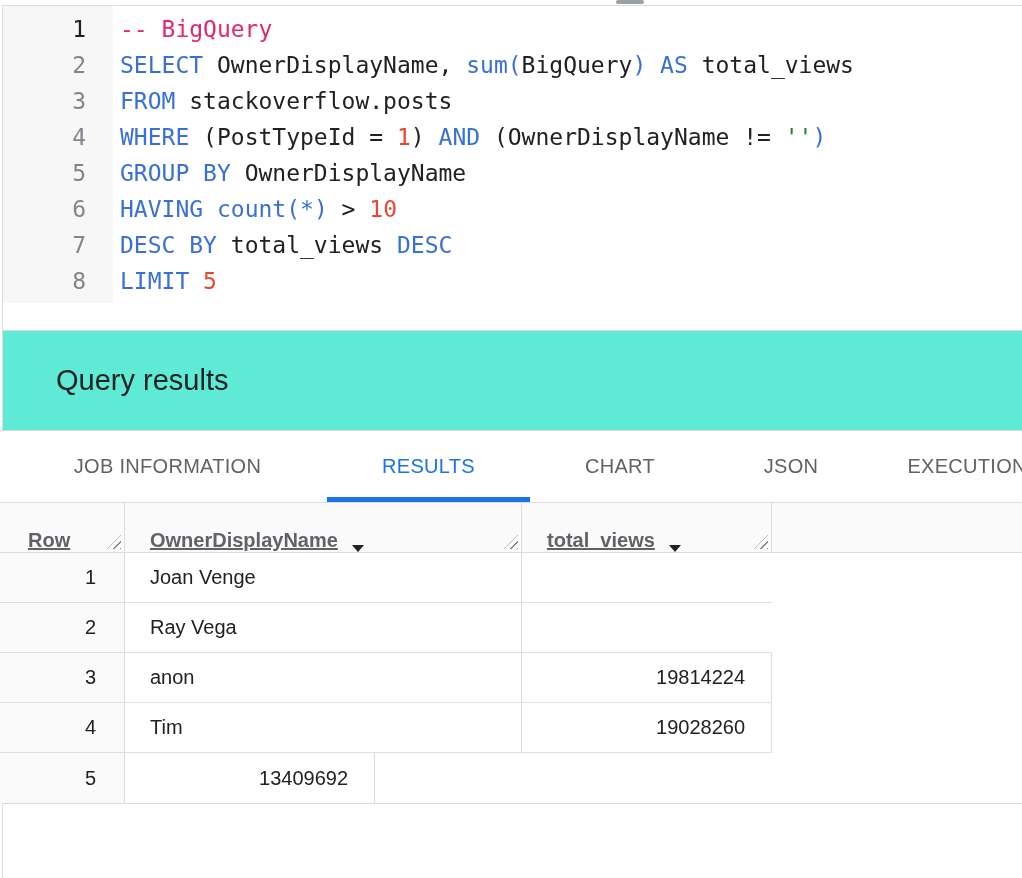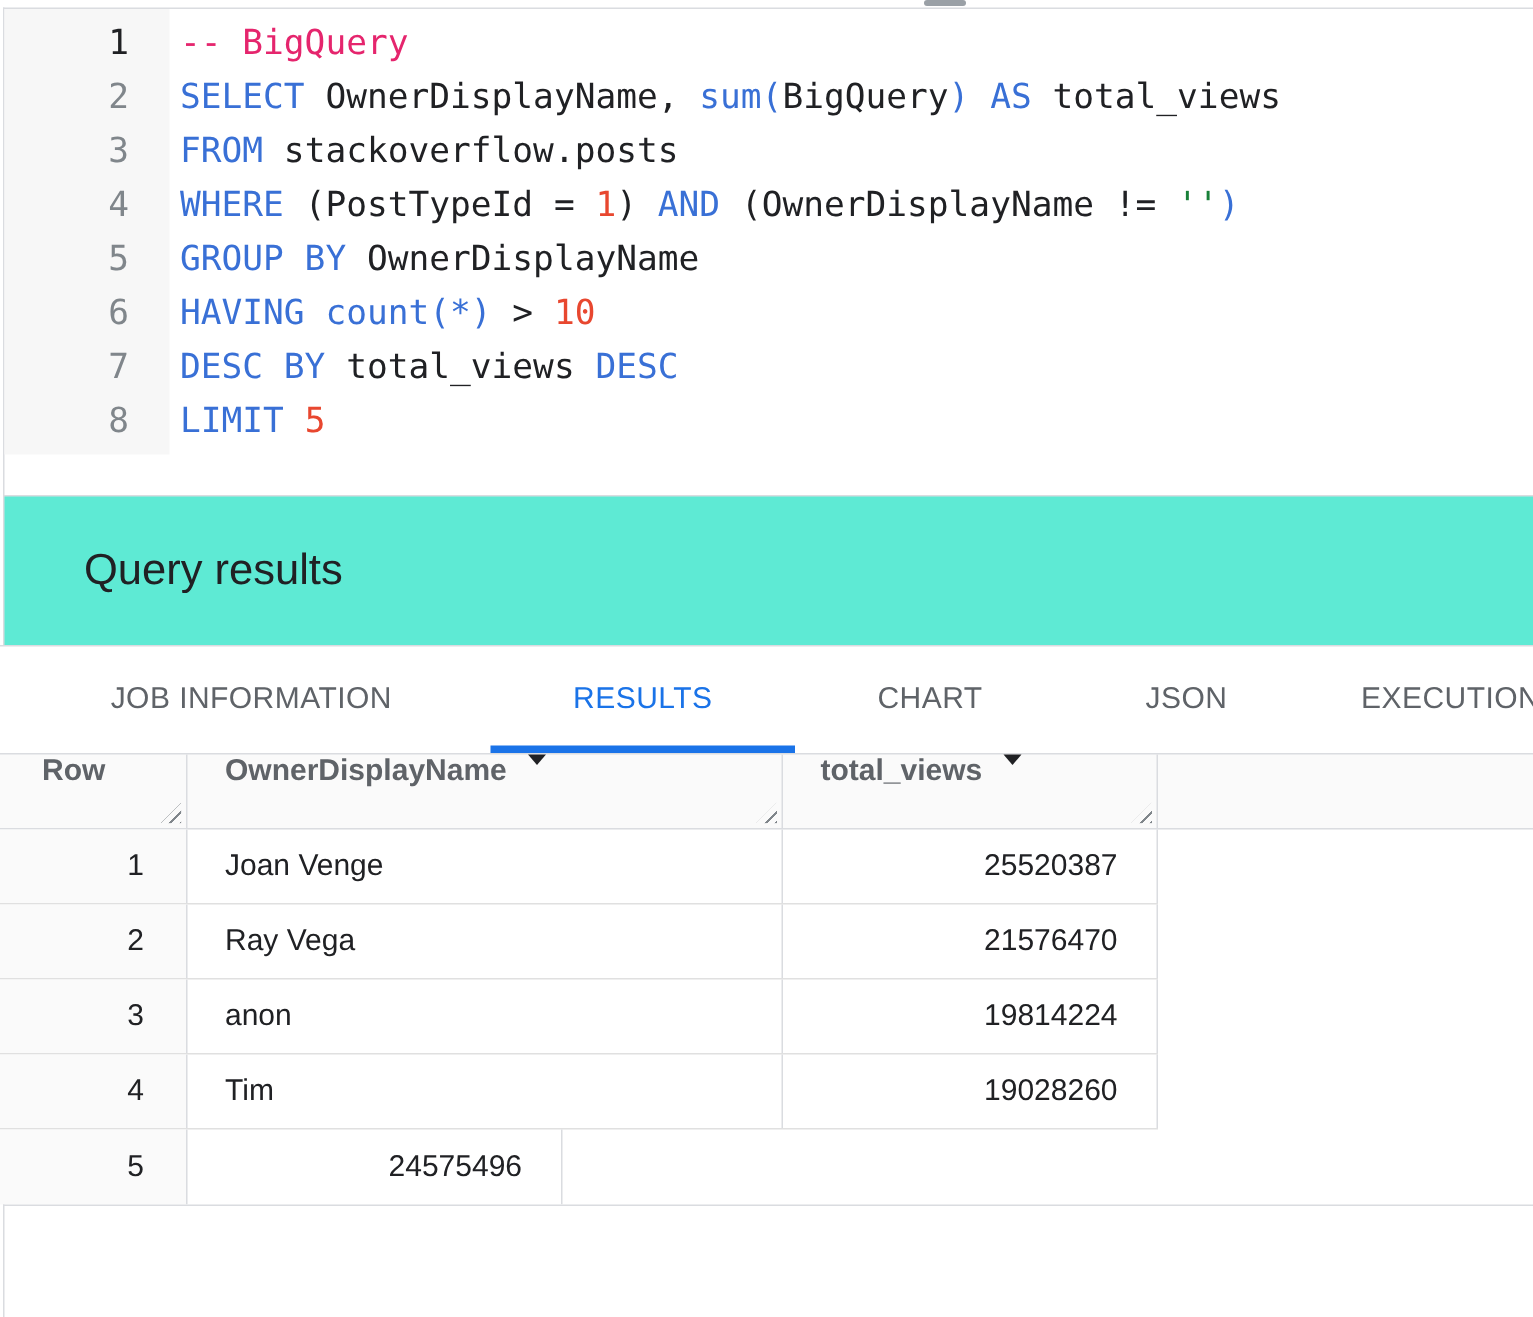--- a/index.html
+++ b/index.html
@@ -55,22 +55,22 @@
   .tab .underline { position:absolute; left:0; right:0; bottom:0; height:5px;
     background:var(--accent_blue,#1a73e8); }
 
   
   .thead {
     position:absolute; left:0; top:502px; width:1022px; height:51px;
     background:var(--header_bg,#fafafa);
     border-top:1px solid var(--border,#dadce0); border-bottom:1px solid var(--border,#dadce0);
     display:flex;
   }
-  .th { position:relative; display:flex; align-items:flex-start;
-    font-size:20px; font-weight:700; color:var(--tab_text,#5f6368); }
+  .th { position:relative; display:flex; align-items:flex-end;
+    font-size:20px; font-weight:700; color:var(--tab_text,#5f6368);text-decoration:underline; }
   .th-row    { width:125px; padding-left:28px; border-right:1px solid var(--border,#dadce0); }
   .th-owner  { width:397px; padding-left:25px; border-right:1px solid var(--border,#dadce0); }
   .th-views  { width:250px; padding-left:25px; border-right:1px solid var(--border,#dadce0); }
   .th-filler { flex:1; }
   .sort-arrow { width:0; height:0; margin-left:14px;
     border-left:6px solid transparent; border-right:6px solid transparent;
     border-top:7px solid #202124; cursor:pointer; }
   .resize-handle {
     position:absolute; right:3px; bottom:3px; width:14px; height:14px; cursor:col-resize;
     clip-path:polygon(100% 0, 100% 100%, 0 100%);
@@ -153,38 +153,36 @@
         <div class="sort-arrow"></div>
         <div class="resize-handle"></div>
       </div>
       <div class="th th-filler"></div>
     </div>
 
   <div class="tbody" id="tbody">
       <div class="tr">
         <div class="td td-row">1</div>
         <div class="td td-owner">Joan Venge</div>
-        <div class="td td-views">25520387</div>
       </div>
       <div class="tr">
         <div class="td td-row">2</div>
         <div class="td td-owner">Ray Vega</div>
-        <div class="td td-views">21576470</div>
       </div>
       <div class="tr">
         <div class="td td-row">3</div>
         <div class="td td-owner">anon</div>
         <div class="td td-views">19814224</div>
       </div>
       <div class="tr">
         <div class="td td-row">4</div>
         <div class="td td-owner">Tim</div>
         <div class="td td-views">19028260</div>
       </div>
       <div class="tr">
         <div class="td td-row">5</div>
-        <div class="td td-views">24575496</div>
+        <div class="td td-views">13409692</div>
       </div>
     </div>
 
   <div class="footer"></div>
 
 </div>
 
 </body></html>

